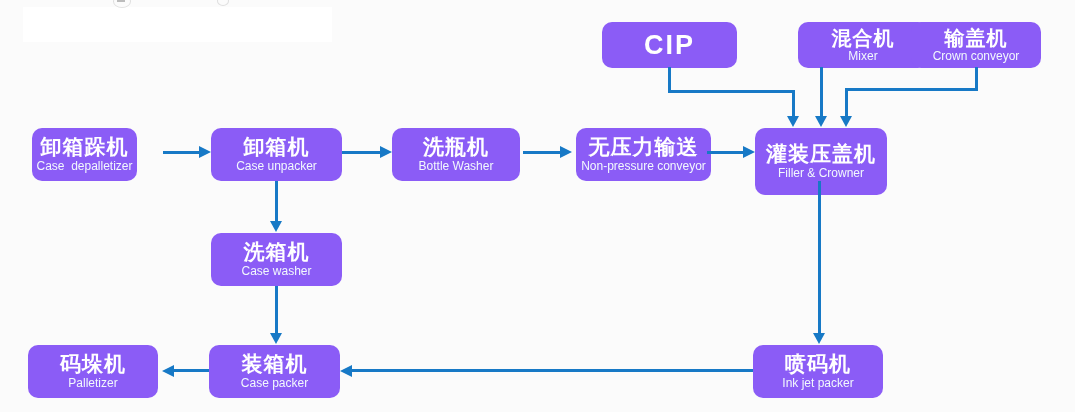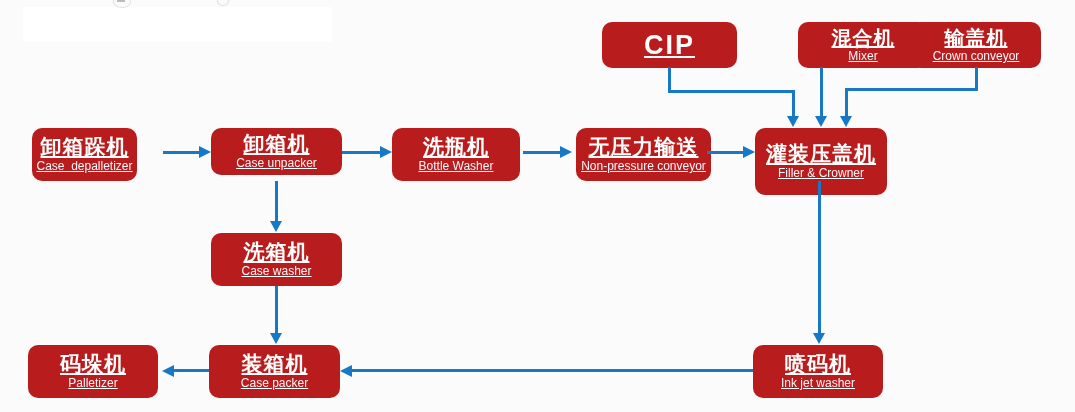--- a/index.html
+++ b/index.html
@@ -8,23 +8,23 @@
     background:#fbfbfb;
     font-family:"Liberation Sans","DejaVu Sans",sans-serif;
   }
   .canvas{position:absolute;inset:0;}
   .white-patch{position:absolute;left:23px;top:7px;width:309px;height:35px;background:#ffffff;}
   .remnant{position:absolute;border:1px solid #c9c9c9;border-radius:50%;opacity:.55;}
   .r1{left:113px;top:-5px;width:16px;height:11px;}
   .r1::after{content:"";position:absolute;left:3px;top:4px;width:8px;height:2px;background:#8a8a8a;}
   .r2{left:217px;top:-4px;width:10px;height:8px;}
   .node{
-    position:absolute;background:#b91c1c;color:#fff;border-radius:10px;
+    position:absolute;background:#8b5cf6;color:#fff;border-radius:10px;
     display:flex;flex-direction:column;align-items:center;justify-content:center;
-    text-align:center;box-sizing:border-box;text-decoration:underline;
+    text-align:center;box-sizing:border-box;
   }
   .node .zh{font-weight:bold;font-size:21px;line-height:24px;letter-spacing:1px;}
   .node .en{font-size:12px;line-height:15px;white-space:pre;color:#f2f8fd;}
   .node.sm .zh{font-size:20px;line-height:22px;}
   .node.sm .en{font-size:12px;line-height:14px;}
   .node .cip{font-weight:bold;font-size:27px;letter-spacing:2px;line-height:30px;}
   .vline{position:absolute;width:3px;background:#1779c6;}
   .hline{position:absolute;height:3px;background:#1779c6;}
   .head-down{position:absolute;width:0;height:0;border-left:6px solid transparent;border-right:6px solid transparent;border-top:11px solid #1779c6;}
   .head-right{position:absolute;width:0;height:0;border-top:6px solid transparent;border-bottom:6px solid transparent;border-left:12px solid #1779c6;}
@@ -48,21 +48,21 @@
   </div>
   <div class="node sm" style="left:911px;top:22px;width:130px;height:46px">
     <div class="zh">输盖机</div>
     <div class="en">Crown conveyor</div>
   </div>
 
   <div class="node" style="left:32px;top:128px;width:105px;height:53px">
     <div class="zh">卸箱跺机</div>
     <div class="en">Case  depalletizer</div>
   </div>
-  <div class="node" style="left:211px;top:128px;width:131px;height:47px">
+  <div class="node" style="left:211px;top:128px;width:131px;height:53px">
     <div class="zh">卸箱机</div>
     <div class="en">Case unpacker</div>
   </div>
   <div class="node" style="left:392px;top:128px;width:128px;height:53px">
     <div class="zh">洗瓶机</div>
     <div class="en">Bottle Washer</div>
   </div>
   <div class="node" style="left:576px;top:128px;width:135px;height:53px">
     <div class="zh">无压力输送</div>
     <div class="en">Non-pressure conveyor</div>
@@ -80,21 +80,21 @@
   <div class="node" style="left:28px;top:345px;width:130px;height:53px">
     <div class="zh">码垛机</div>
     <div class="en">Palletizer</div>
   </div>
   <div class="node" style="left:209px;top:345px;width:131px;height:53px">
     <div class="zh">装箱机</div>
     <div class="en">Case packer</div>
   </div>
   <div class="node" style="left:753px;top:345px;width:130px;height:53px">
     <div class="zh">喷码机</div>
-    <div class="en">Ink jet washer</div>
+    <div class="en">Ink jet packer</div>
   </div>
 
   <div class="hline" style="left:163px;top:151px;width:37px"></div>
   <div class="head-right" style="left:199px;top:146px"></div>
 
   <div class="hline" style="left:342px;top:151px;width:38px"></div>
   <div class="head-right" style="left:380px;top:146px"></div>
 
   <div class="hline" style="left:523px;top:151px;width:37px"></div>
   <div class="head-right" style="left:560px;top:146px"></div>

